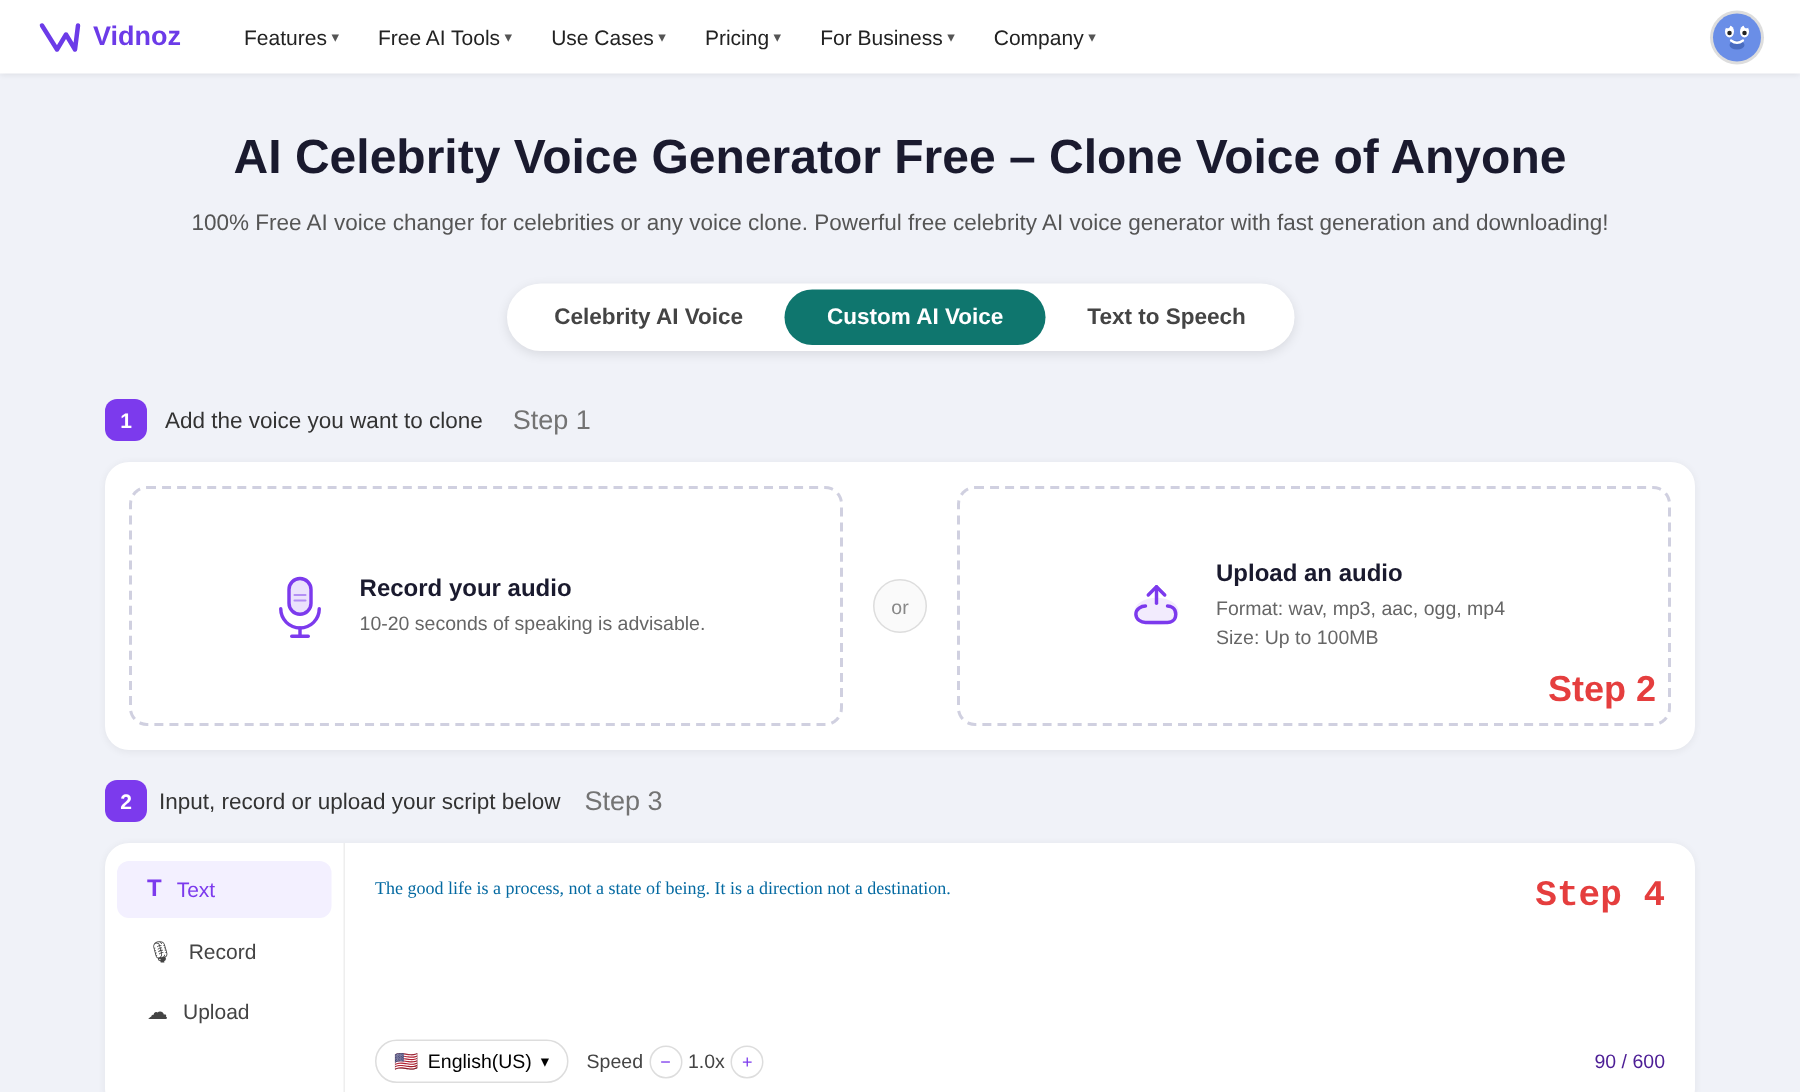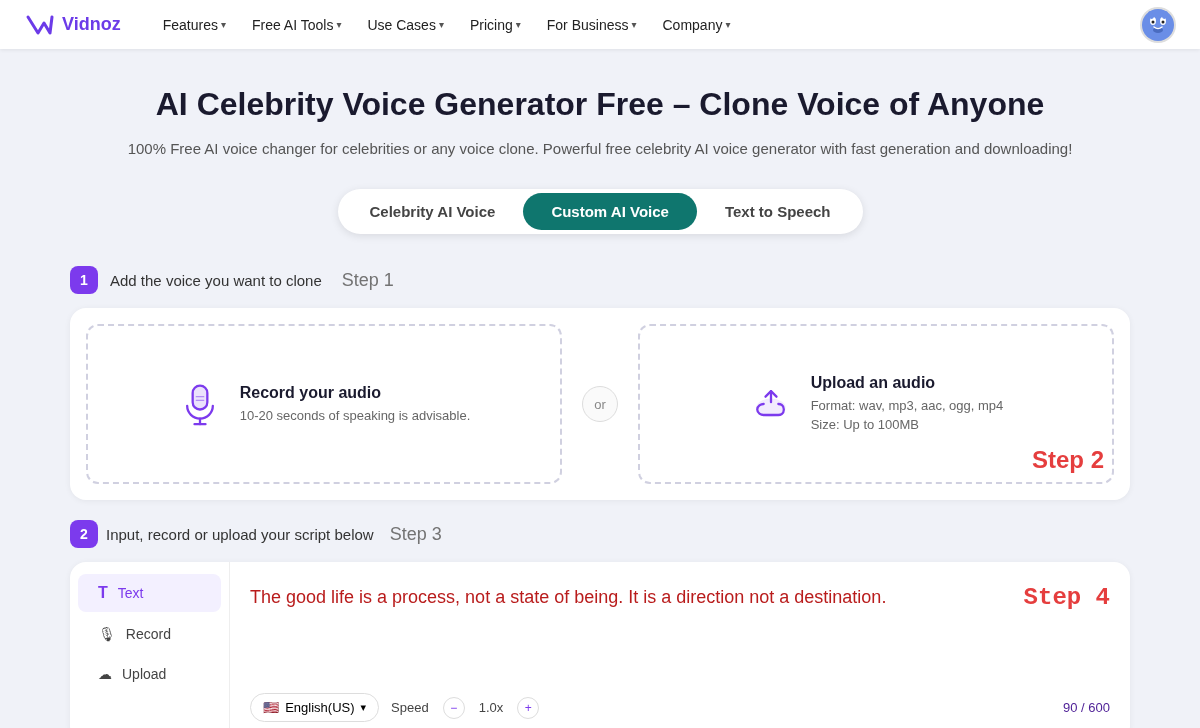--- a/index.html
+++ b/index.html
@@ -252,24 +252,25 @@
       background: #f3f0ff;
     }
     .script-main {
       flex: 1;
       padding: 20px;
       display: flex;
       flex-direction: column;
       justify-content: space-between;
     }
     .script-text {
-      font-size: 18px;
-      color: #b91c1c;
+      font-size: 12px;
+      color: #0369a1;
       line-height: 1.7;
       flex: 1;
+      font-family: Liberation Serif, serif;
     }
     .script-footer {
       display: flex;
       align-items: center;
       gap: 12px;
       margin-top: 16px;
       flex-wrap: wrap;
     }
     .lang-select {
       display: flex;
@@ -278,21 +279,21 @@
       border: 1px solid #ddd;
       border-radius: 20px;
       padding: 6px 12px;
       font-size: 13px;
       cursor: pointer;
       background: #fff;
     }
     .speed-control {
       display: flex;
       align-items: center;
-      gap: 14px;
+      gap: 4px;
       font-size: 13px;
       color: #444;
     }
     .speed-btn {
       width: 22px;
       height: 22px;
       border-radius: 50%;
       border: 1px solid #ddd;
       background: #fff;
       display: flex;

